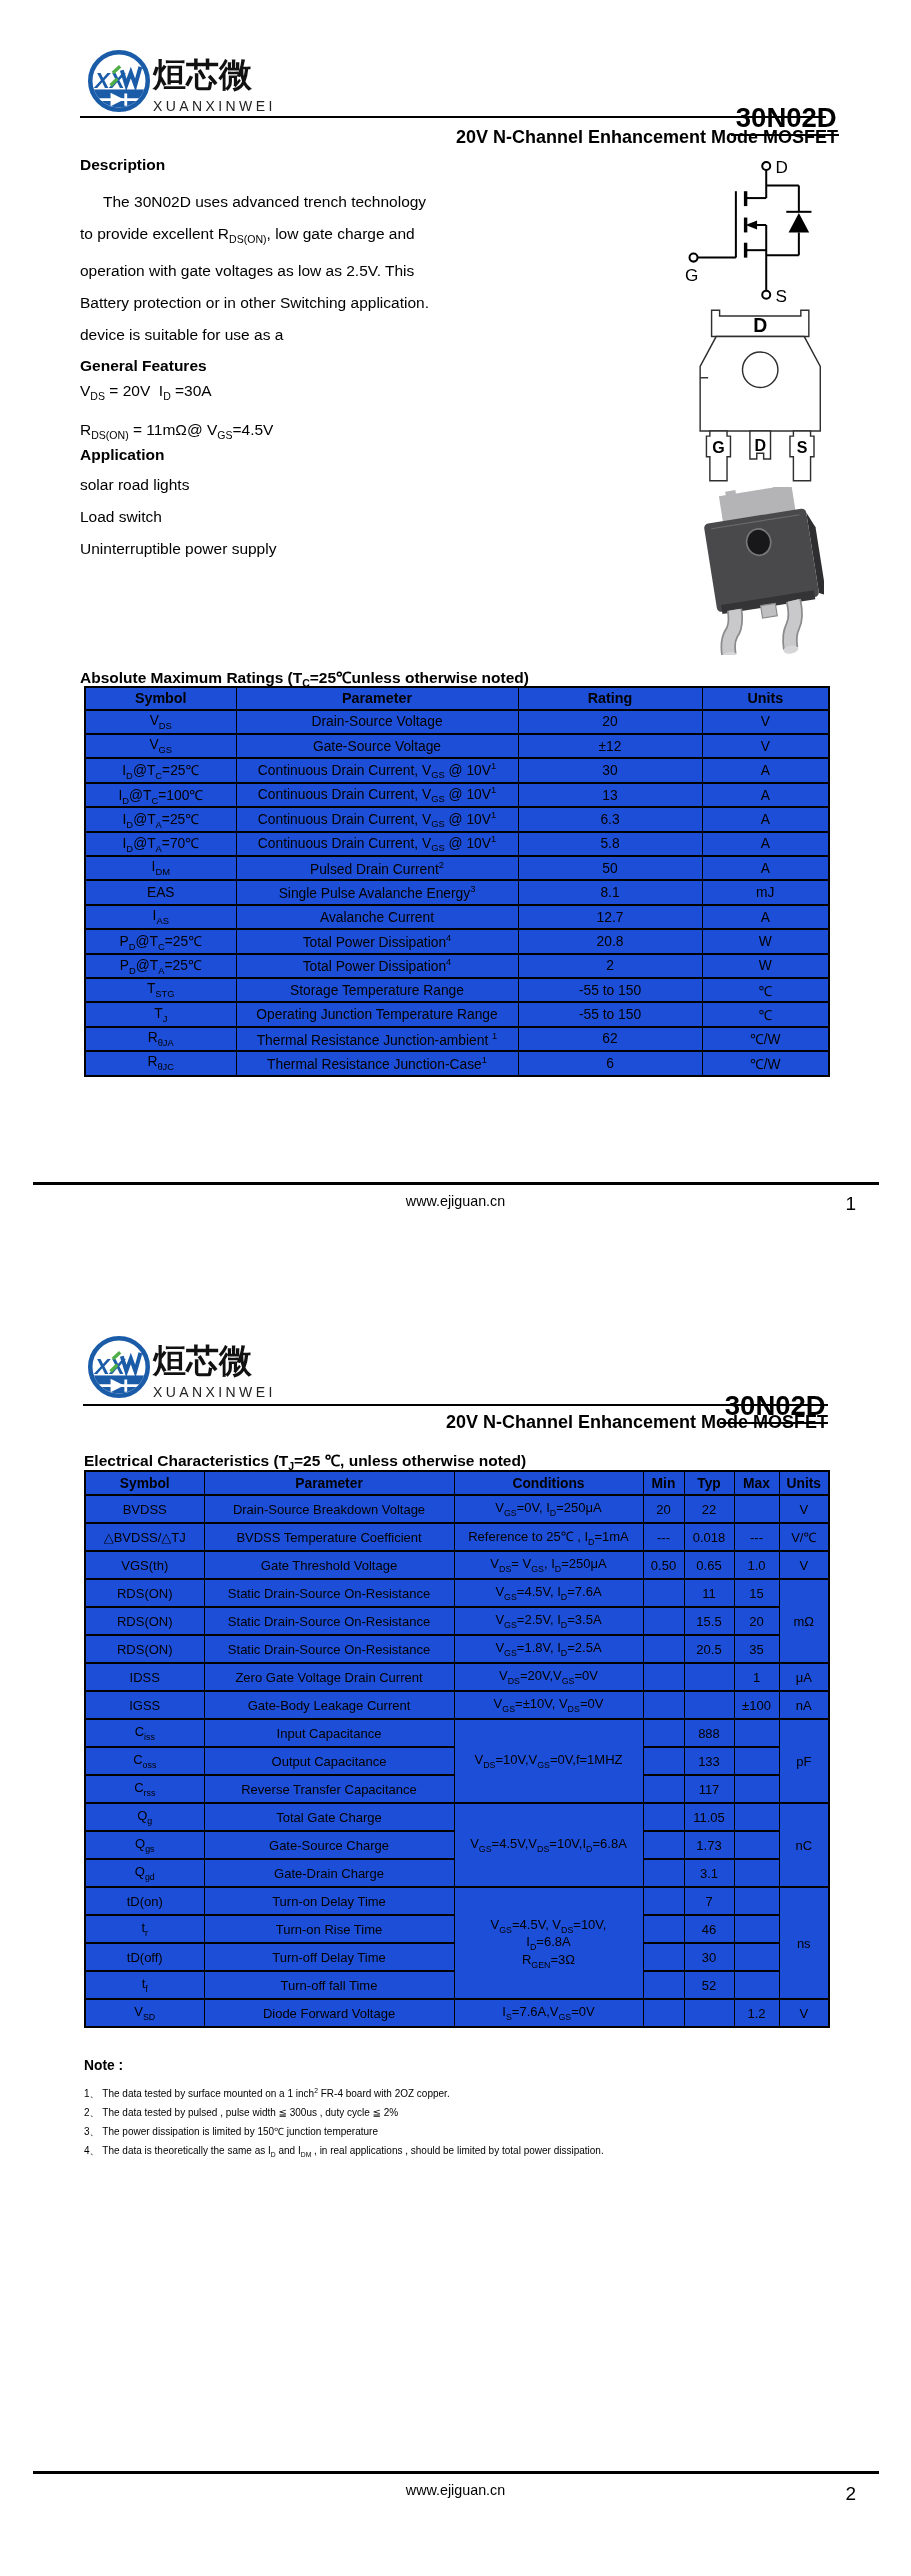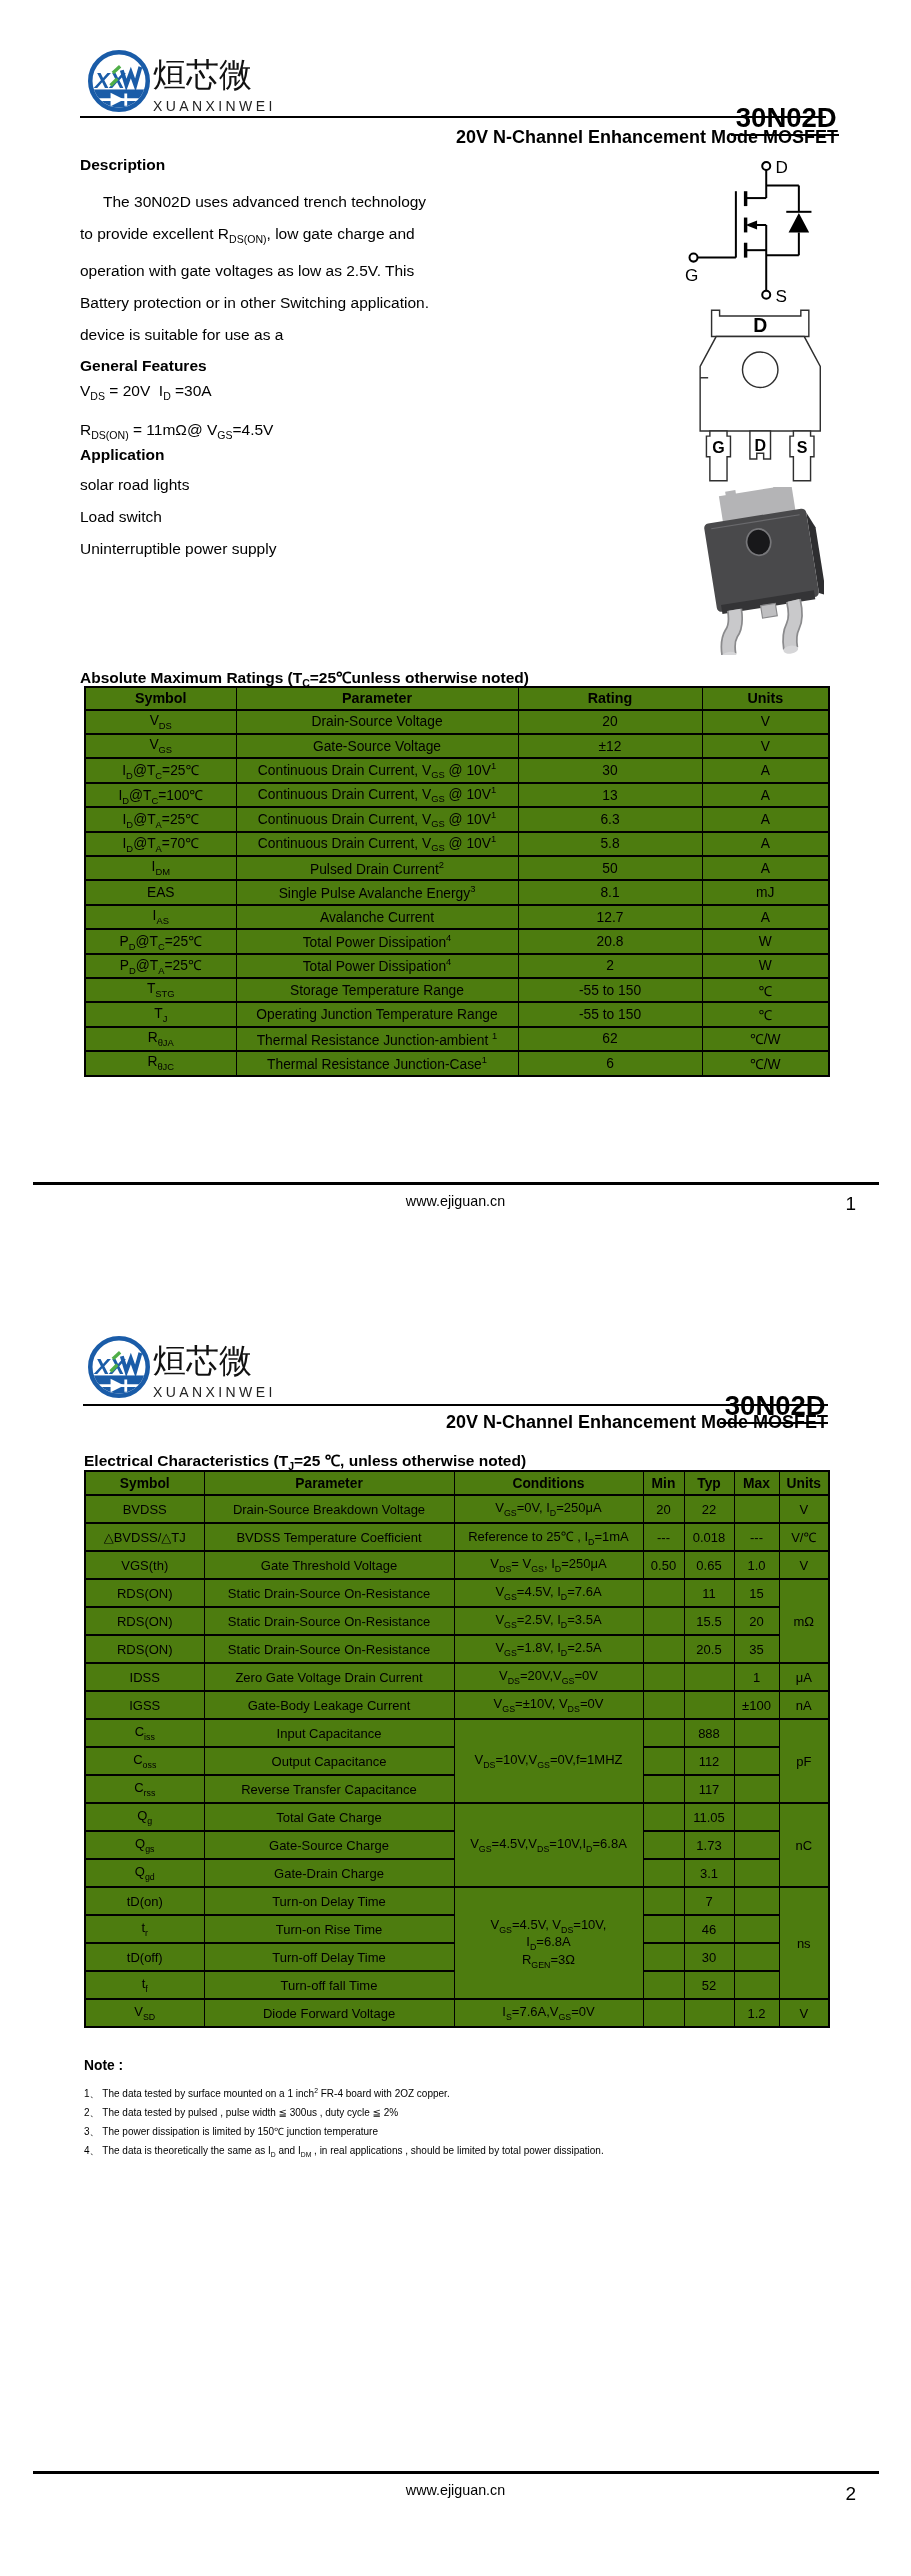--- a/index.html
+++ b/index.html
@@ -2,35 +2,35 @@
 <html style="font-size:9.2px"><head>
 <meta charset="utf-8">
 <style>
   html,body{margin:0;padding:0;background:#888;}
   .sheet{position:relative;width:911px;height:2576px;background:#ffffff;
          font-family:"Liberation Sans",sans-serif;color:#000;overflow:hidden;margin:0 auto;}
   .abs{position:absolute;}
   .page{position:absolute;left:0;width:911px;overflow:visible;}
   
   .logo{width:207px;height:75px;}
-  .logo .cn{position:absolute;left:65px;top:8px;font-size:33px;font-weight:normal;line-height:1;color:#111;white-space:nowrap;}
+  .logo .cn{position:absolute;left:65px;top:8px;font-size:33px;font-weight:bold;line-height:1;color:#111;white-space:nowrap;}
   .logo .en{position:absolute;left:65px;top:48px;font-size:14px;letter-spacing:3.4px;color:#222;white-space:nowrap;}
   
   .part-title{font-size:27.5px;font-weight:bold;line-height:1;display:inline-block;
               border-bottom:2.9px solid #000;padding:0 2.3px 2.3px 4.6px;margin-top:20px;}
   .subtitle{font-size:18px;font-weight:bold;white-space:nowrap;}
   .rule{background:#000;}
   .sec-h{font-size:15.5px;font-weight:bold;white-space:nowrap;text-align:right;}
   .body-text div{line-height:32px;font-size:15.5px;white-space:nowrap;}
   .body-text div:first-child{text-indent:23px;}
   .list-text div{font-size:15.5px;white-space:nowrap;}
   .gf div{line-height:33px;}
   .app div{line-height:32px;}
   
-  table{border-collapse:collapse;table-layout:fixed;background:#4d7c0f;border:2.3px solid #000;}
+  table{border-collapse:collapse;table-layout:fixed;background:#1d4ed8;border:2.3px solid #000;}
   th,td{border-left:1.1px solid #000;border-right:1.1px solid #000;border-top:2.3px solid #000;border-bottom:2.3px solid #000;
         text-align:center;vertical-align:middle;padding:0 2.3px;}
   .amr{width:744px;}
   .amr th{height:20.7px;font-size:14.3px;}
   .amr td{height:22.4px;font-size:13.8px;}
   .ec{width:745px;}
   .ec th{height:22px;font-size:13.8px;}
   .ec td{height:26px;font-size:13px;}
   sub{font-size:68%;} sup{font-size:68%;}
   .note-h{font-size:13.8px;font-weight:bold;}
@@ -405,21 +405,21 @@
             <td rowspan="3">V<sub>DS</sub>=10V,V<sub>GS</sub>=0V,f=1MHZ</td>
             <td></td>
             <td>888</td>
             <td></td>
             <td rowspan="3">pF</td>
           </tr>
           <tr>
             <td>C<sub>oss</sub></td>
             <td>Output Capacitance</td>
             <td></td>
-            <td>112</td>
+            <td>133</td>
             <td></td>
           </tr>
           <tr>
             <td>C<sub>rss</sub></td>
             <td>Reverse Transfer Capacitance</td>
             <td></td>
             <td>117</td>
             <td></td>
           </tr>
           <tr>

